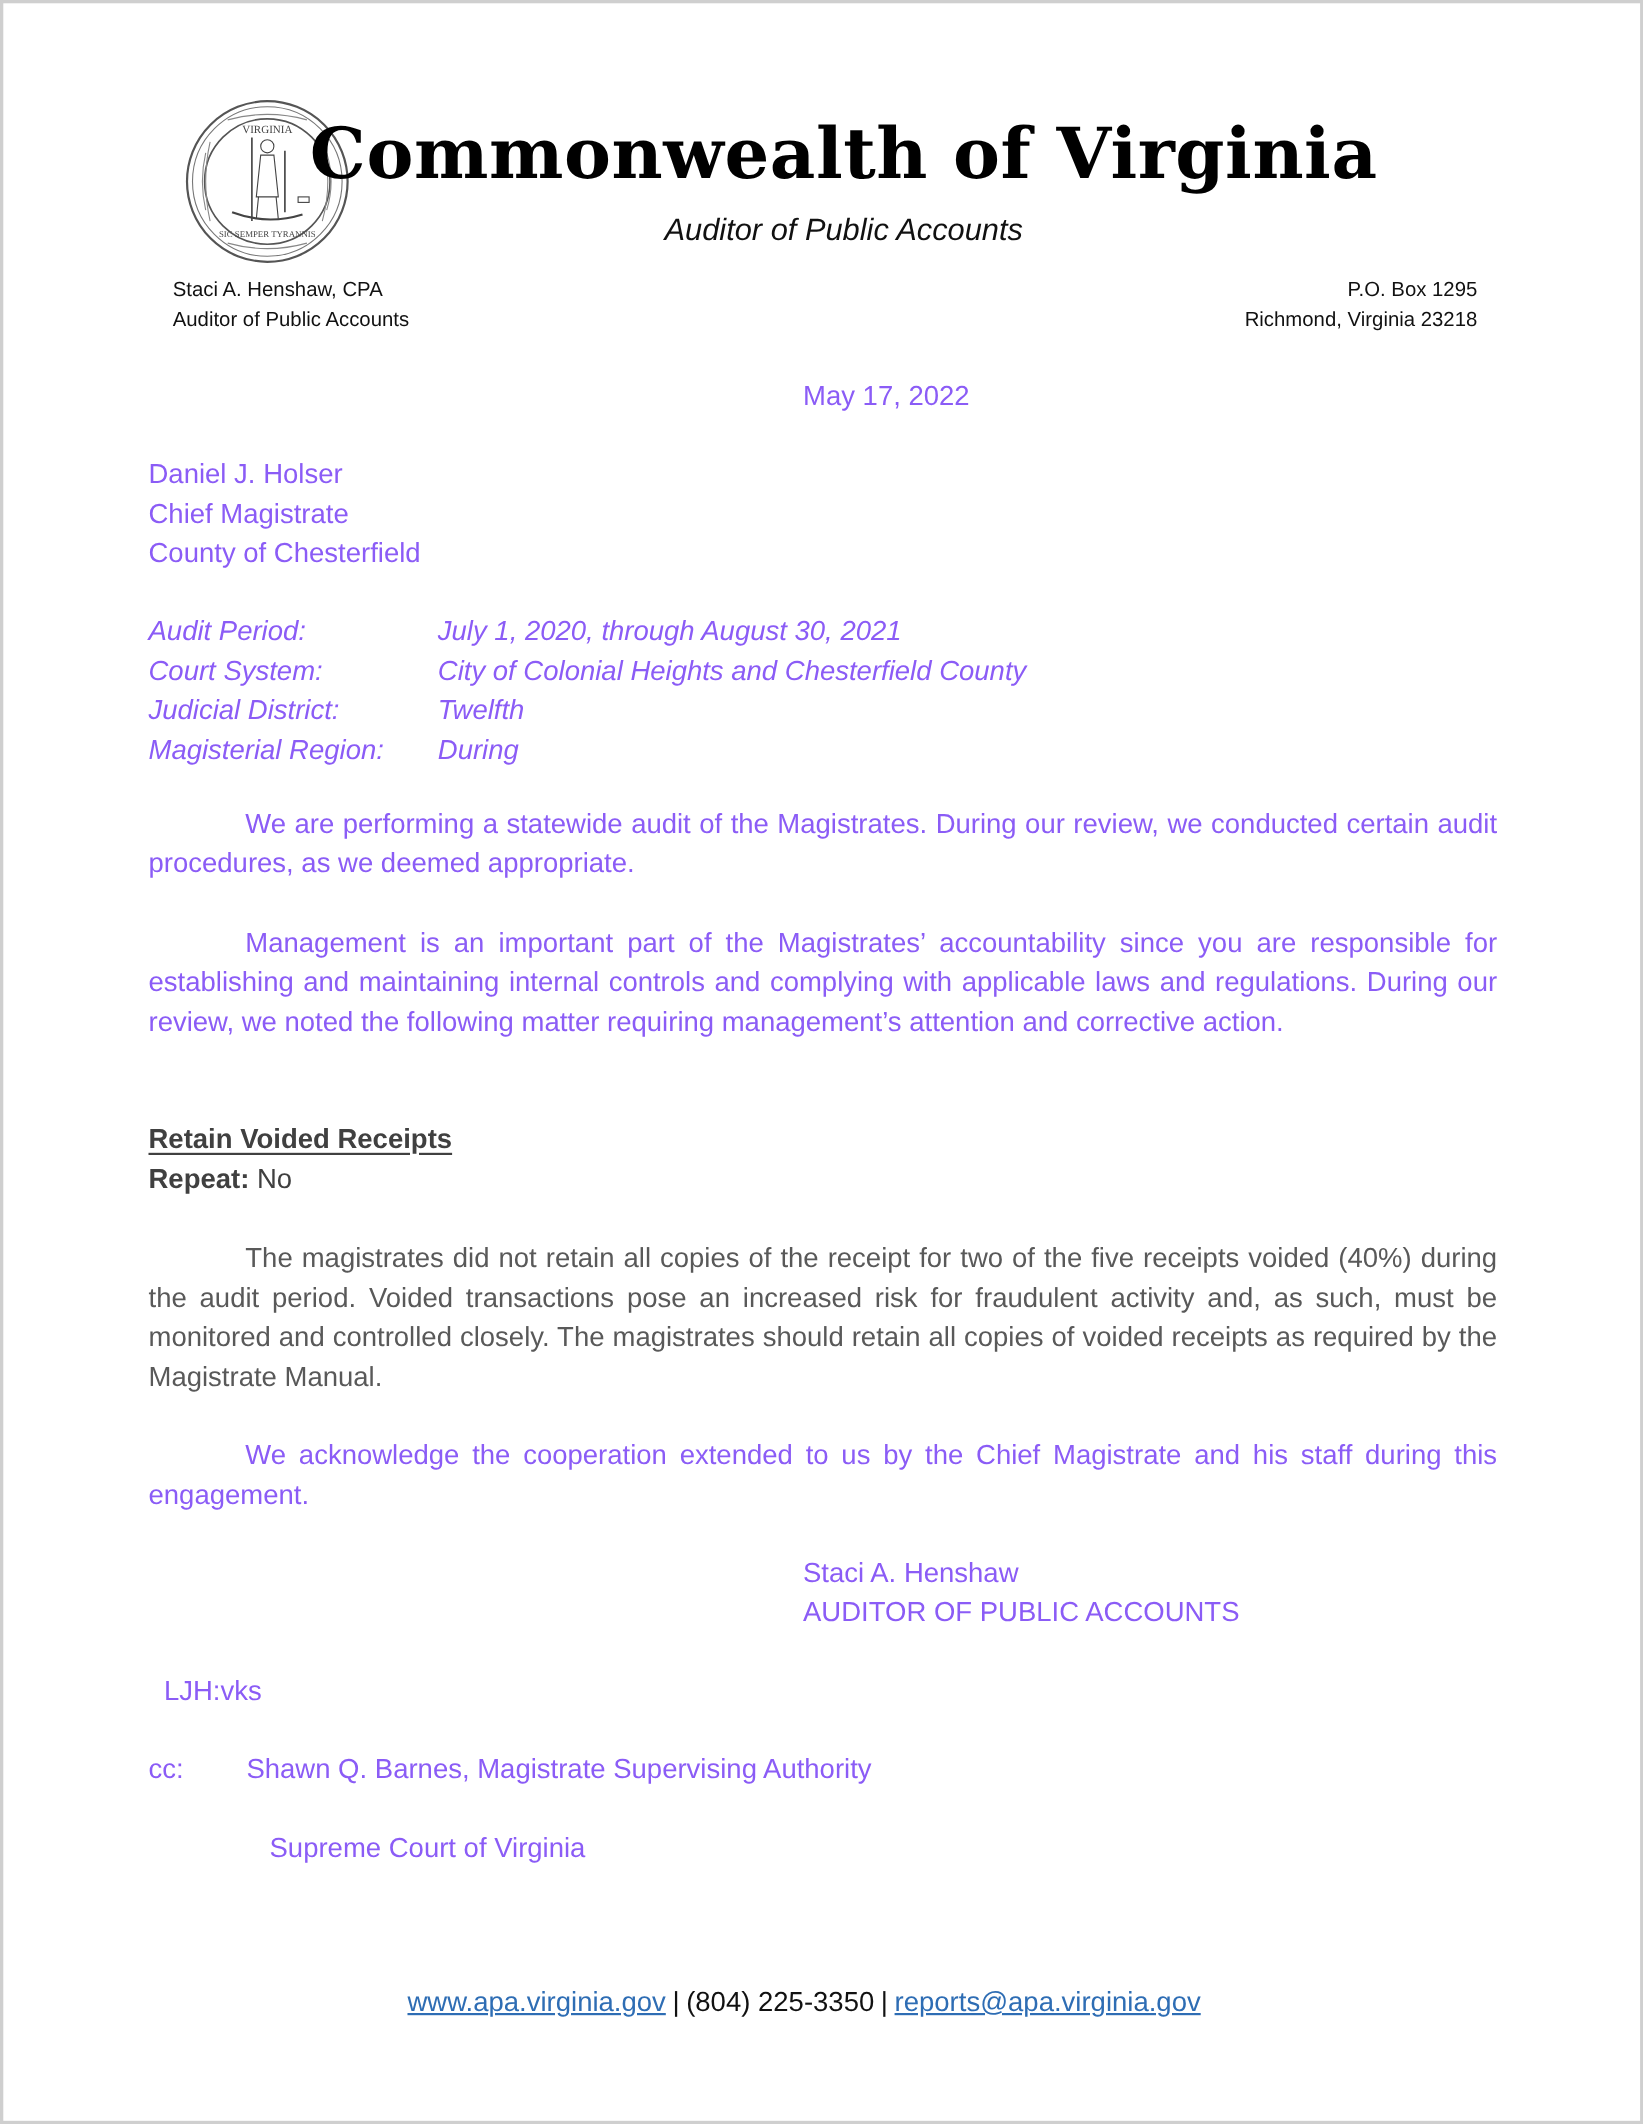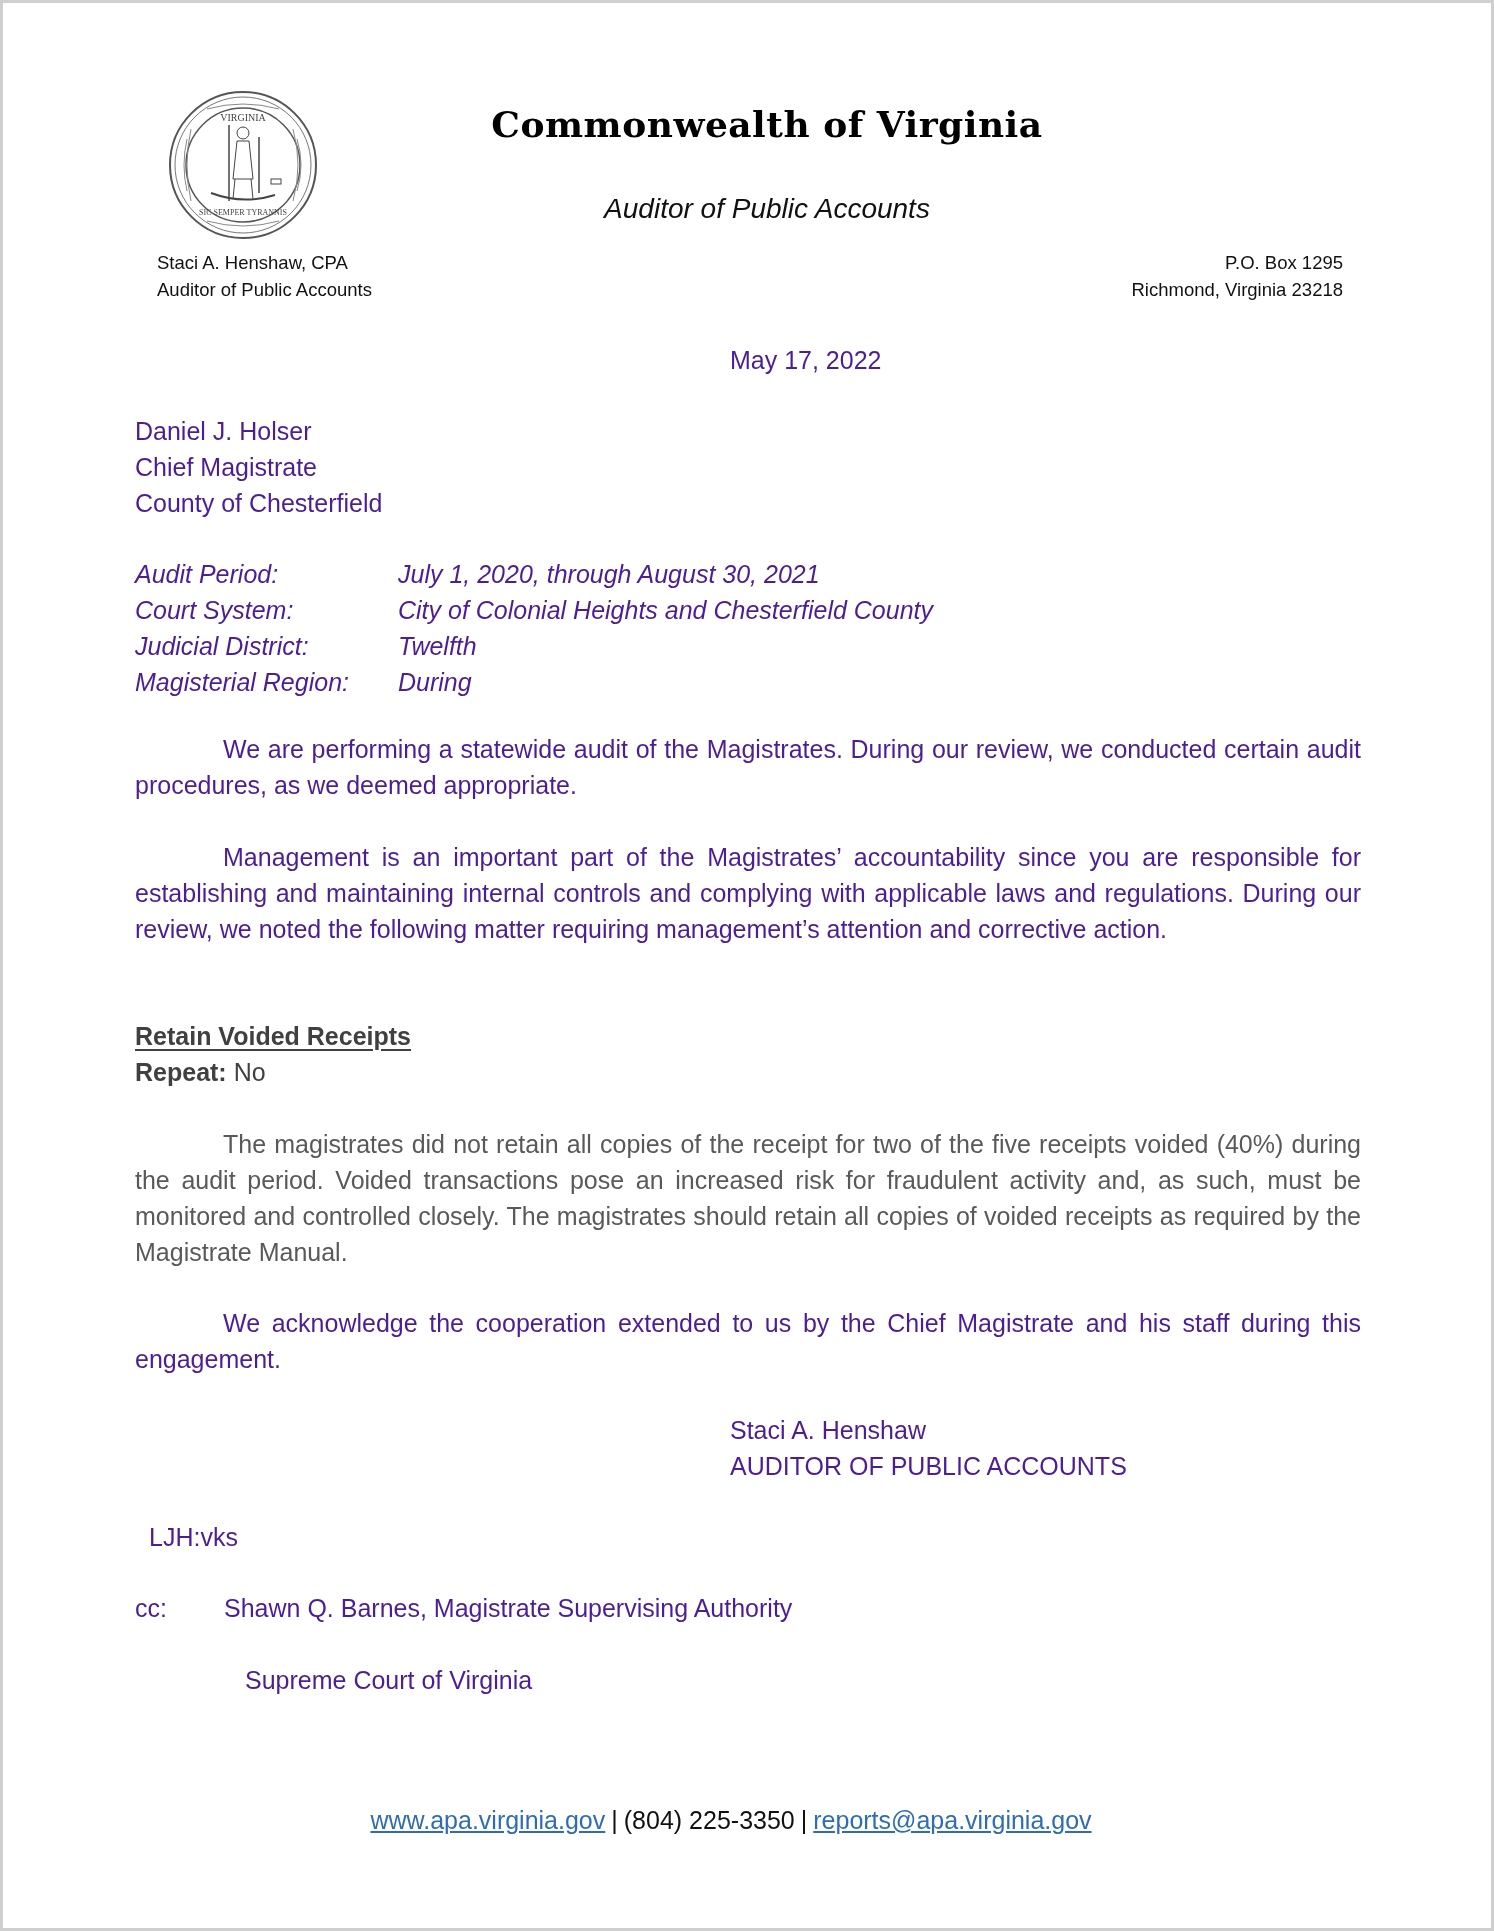--- a/index.html
+++ b/index.html
@@ -11,31 +11,31 @@
   .page {
     position: absolute; left: 3px; top: 3px; width: 1488px; height: 1925px;
     background: #ffffff; color: #111111;
   }
   .abs { position: absolute; white-space: nowrap; }
   .seal { position: absolute; left: 164px; top: 86px; width: 152px; height: 152px; }
   .title {
     position: absolute; left: 0; width: 1488px; top: 100px; text-align: center;
     padding-left: 40px; box-sizing: border-box;
     font-family: "DejaVu Serif", "Liberation Serif", serif; font-weight: bold;
-    font-size: 36px; letter-spacing: 0.5px; color: #000;
+    font-size: 64px; letter-spacing: 0.5px; color: #000;
   }
   .subtitle {
     position: absolute; left: 0; width: 1488px; top: 190px; text-align: center;
     padding-left: 40px; box-sizing: border-box;
     font-style: italic; font-size: 28px; color: #111;
   }
   .addr { font-size: 18.5px; line-height: 27px; color: #111; }
   .addr-left { position: absolute; left: 154px; top: 246px; }
   .addr-right { position: absolute; right: 148px; top: 246px; text-align: right; }
-  .body-text { font-size: 25px; line-height: 36px; color: #4c1d95; }
+  .body-text { font-size: 25px; line-height: 36px; color: #8b5cf6; }
   .date { position: absolute; left: 727px; top: 339px; }
   .recipient { position: absolute; left: 132px; top: 410px; }
   .fields { position: absolute; left: 132px; top: 553px; }
   .field-row { display: flex; height: 36px; font-style: italic; }
   .field-label { width: 263px; }
   .para {
     position: absolute; left: 132px; width: 1226px; text-align: justify;
     text-align-last: left; white-space: normal;
   }
   .para .indent { display: inline-block; width: 88px; }

